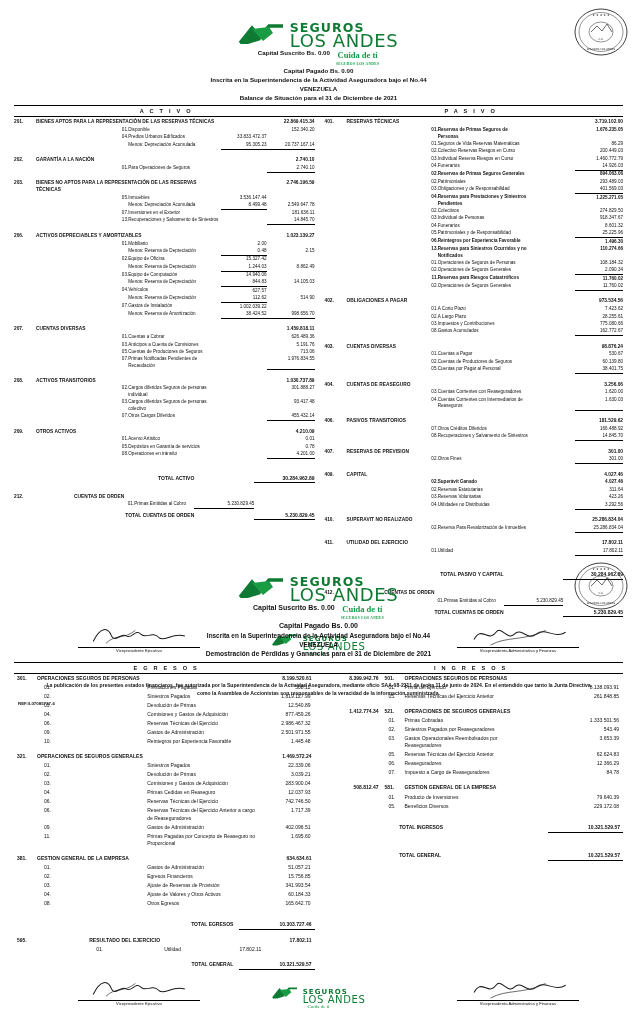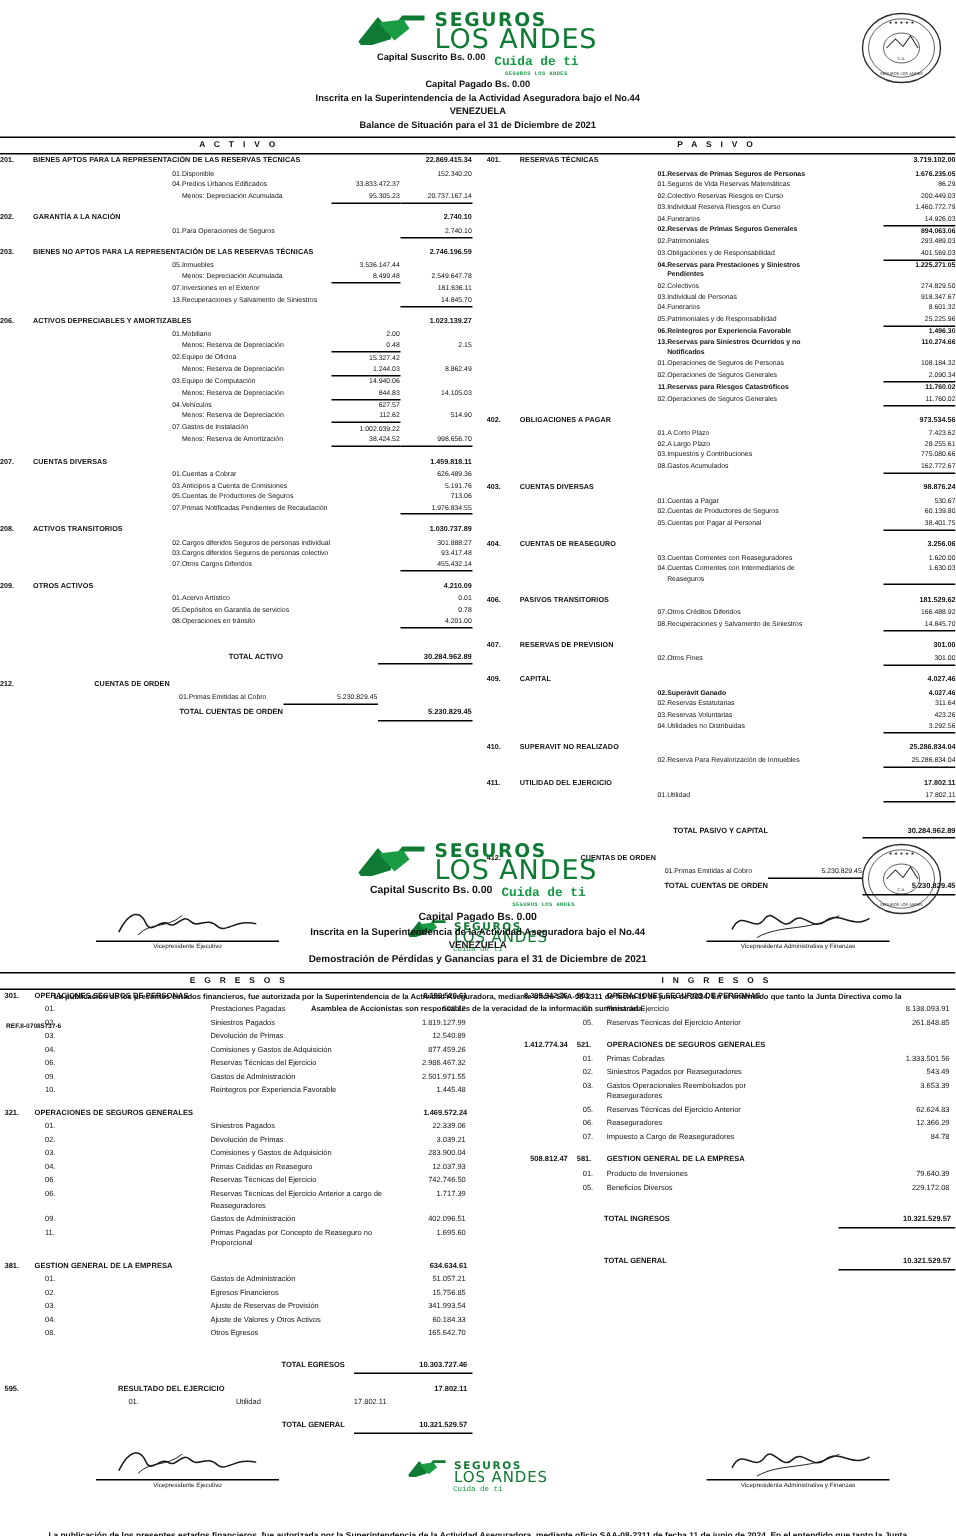--- a/index.html
+++ b/index.html
@@ -5,42 +5,42 @@
   html,body{margin:0;padding:0;background:#fff;}
   body{
     width:637px;
     font-family:"Liberation Sans", sans-serif;
     color:#111;
     -webkit-font-smoothing:antialiased;
   }
   .page{
     width:637px;
     position:relative;
-    padding:0;
+    padding:14px;
     box-sizing:border-box;
   }
   .page1{height:540px;}
   .page2{height:484px;}
 
   
   .brandwrap{display:flex;flex-direction:column;align-items:center;padding-top:6px;}
   .logo-row{display:flex;align-items:center;justify-content:center;gap:5px;}
   .logo-mark{width:46px;height:26px;flex:0 0 auto;}
   .logo-text{line-height:0.92;text-align:left;}
   .logo-text .l1{
     font-size:12.5px;font-weight:bold;color:#0f7a33;letter-spacing:1.1px;
     font-family:"DejaVu Sans", sans-serif;
   }
   .logo-text .l2{
     font-size:18px;font-weight:normal;color:#0f7a33;letter-spacing:0.6px;
     font-family:"DejaVu Sans", sans-serif;display:block;margin-top:-2px;
   }
   .tagline{
     font-size:8.5px;color:#139a44;font-style:normal;
-    font-family:Liberation Mono, monospace;
+    font-family:Liberation Serif, serif;
   }
   .tagline .sub{font-size:3.6px;display:block;color:#139a44;letter-spacing:.3px;}
 
   .hdr-line{font-size:6.2px;font-weight:bold;text-align:center;line-height:1.45;}
   .hdr-capital-row{display:flex;align-items:flex-start;justify-content:center;gap:6px;}
 
   
   .seal{
     position:absolute;right:14px;top:6px;width:52px;height:46px;
   }

